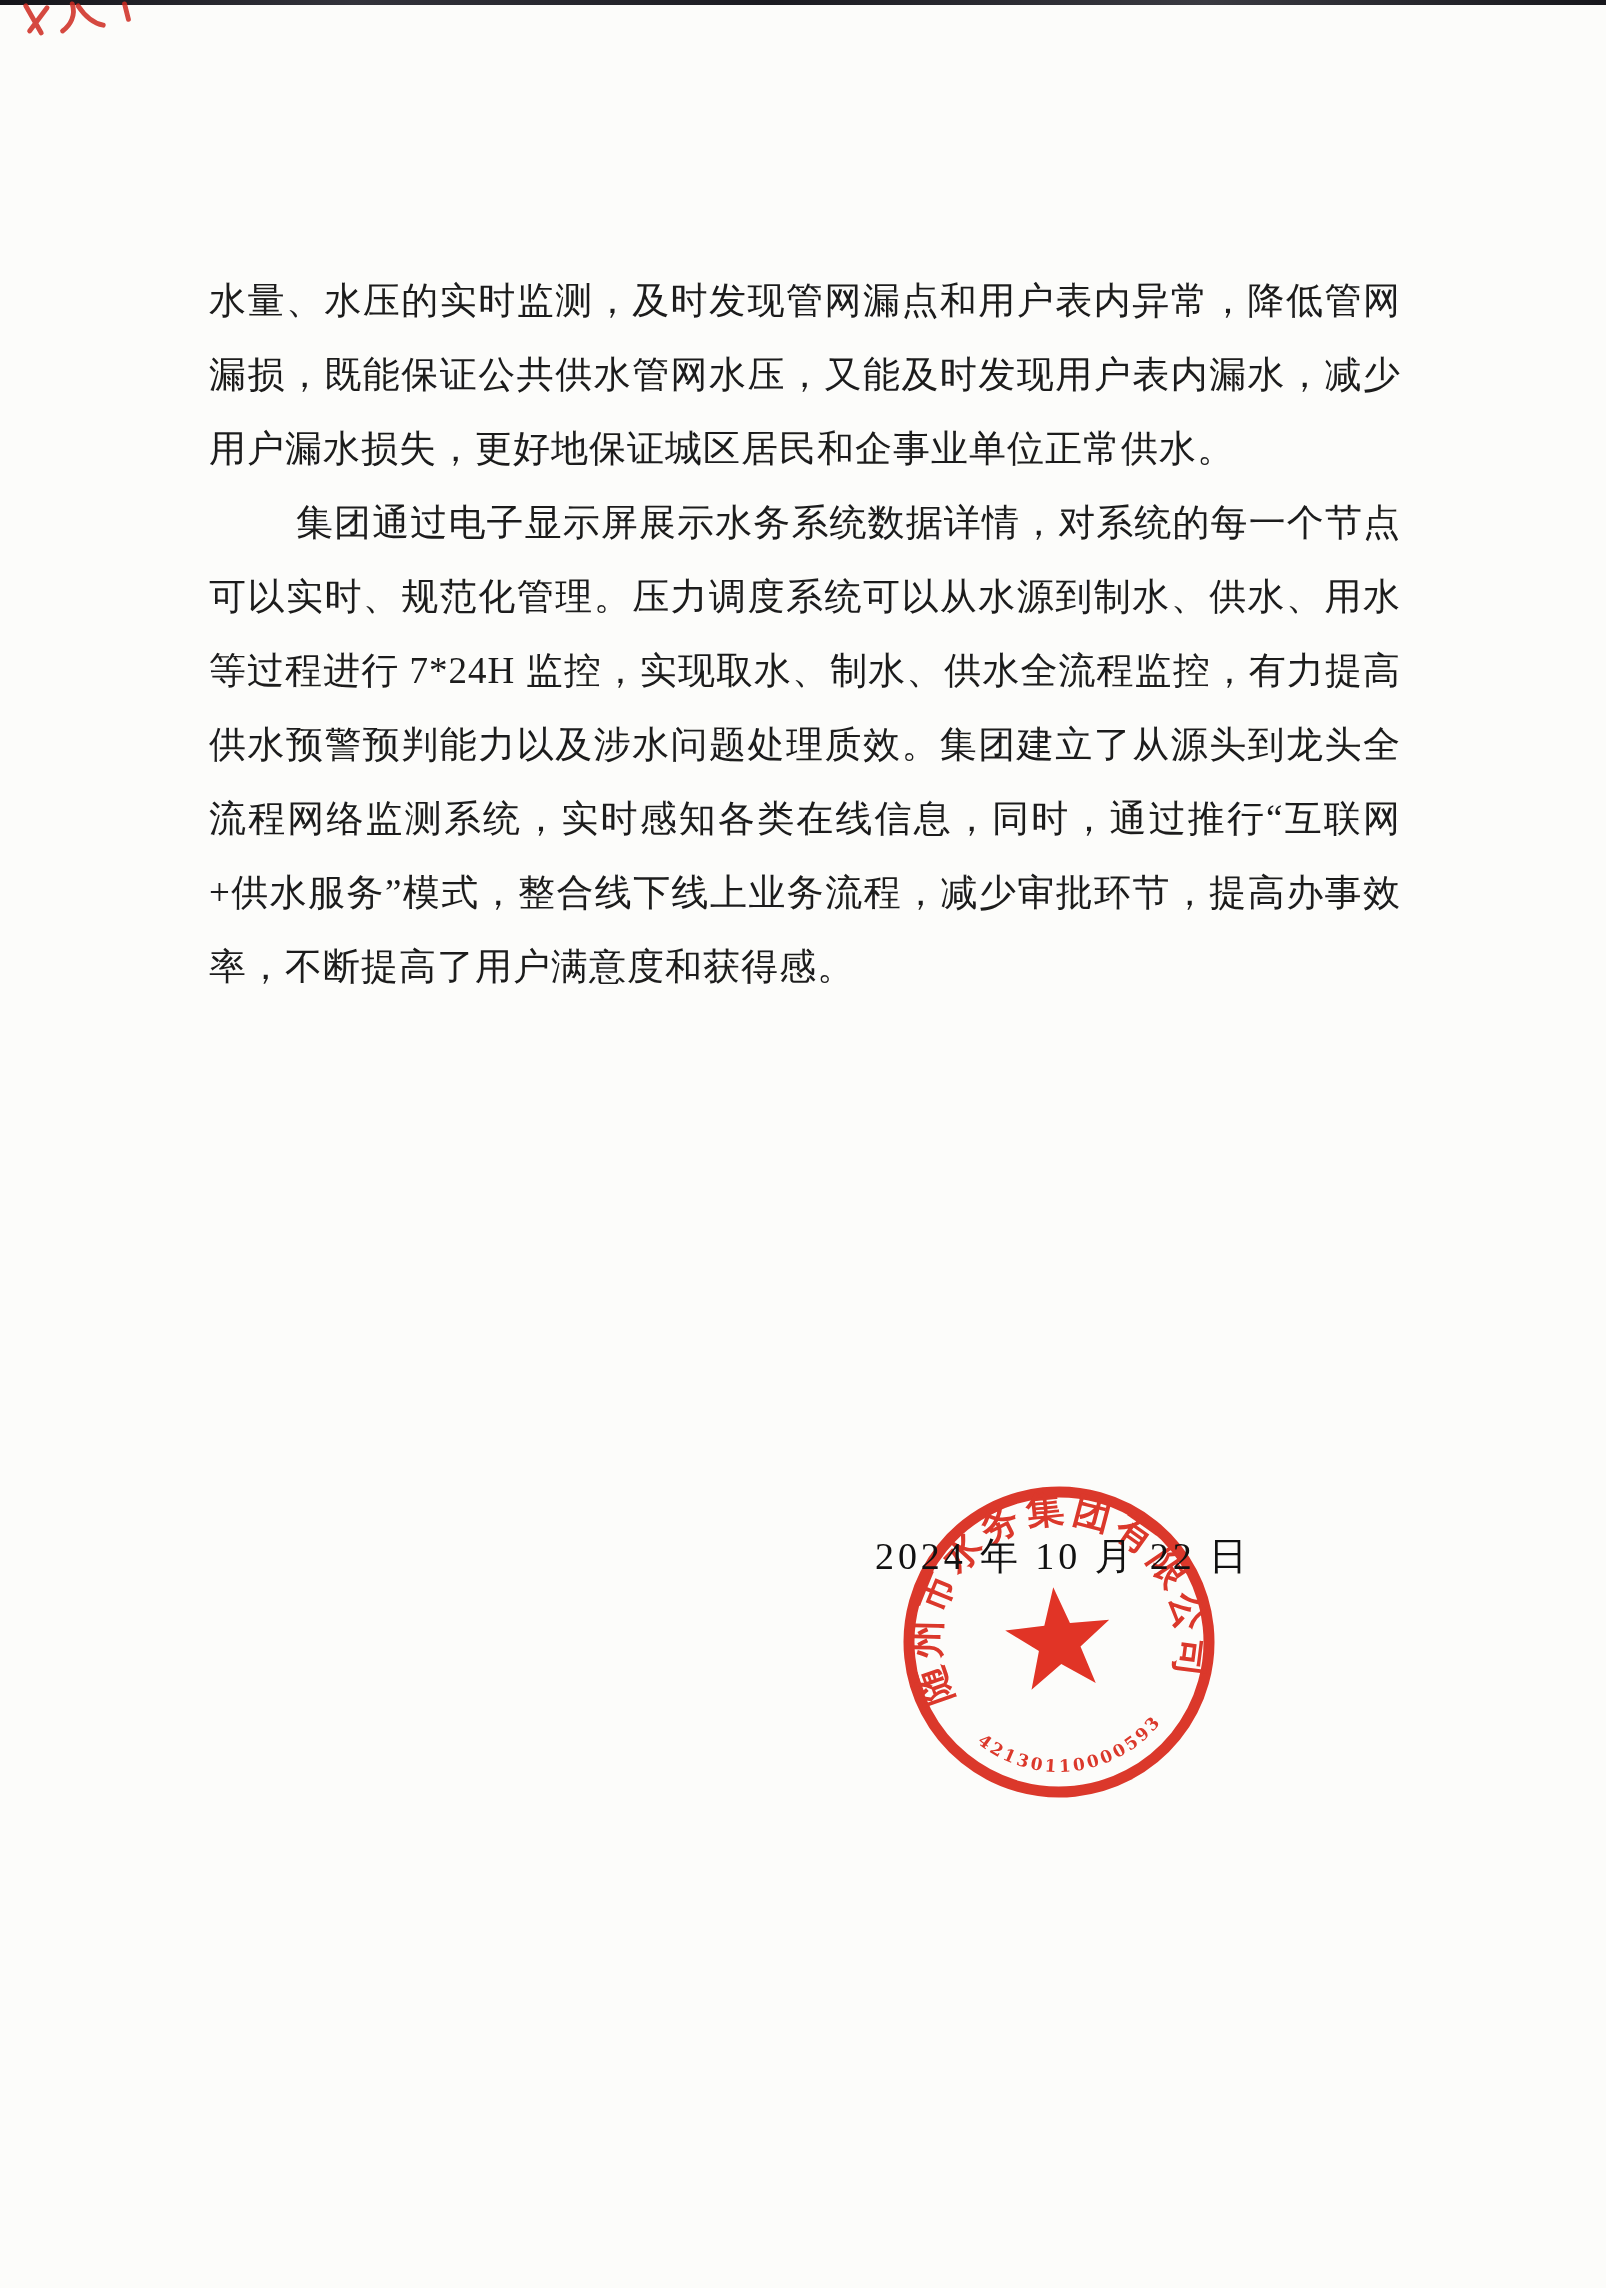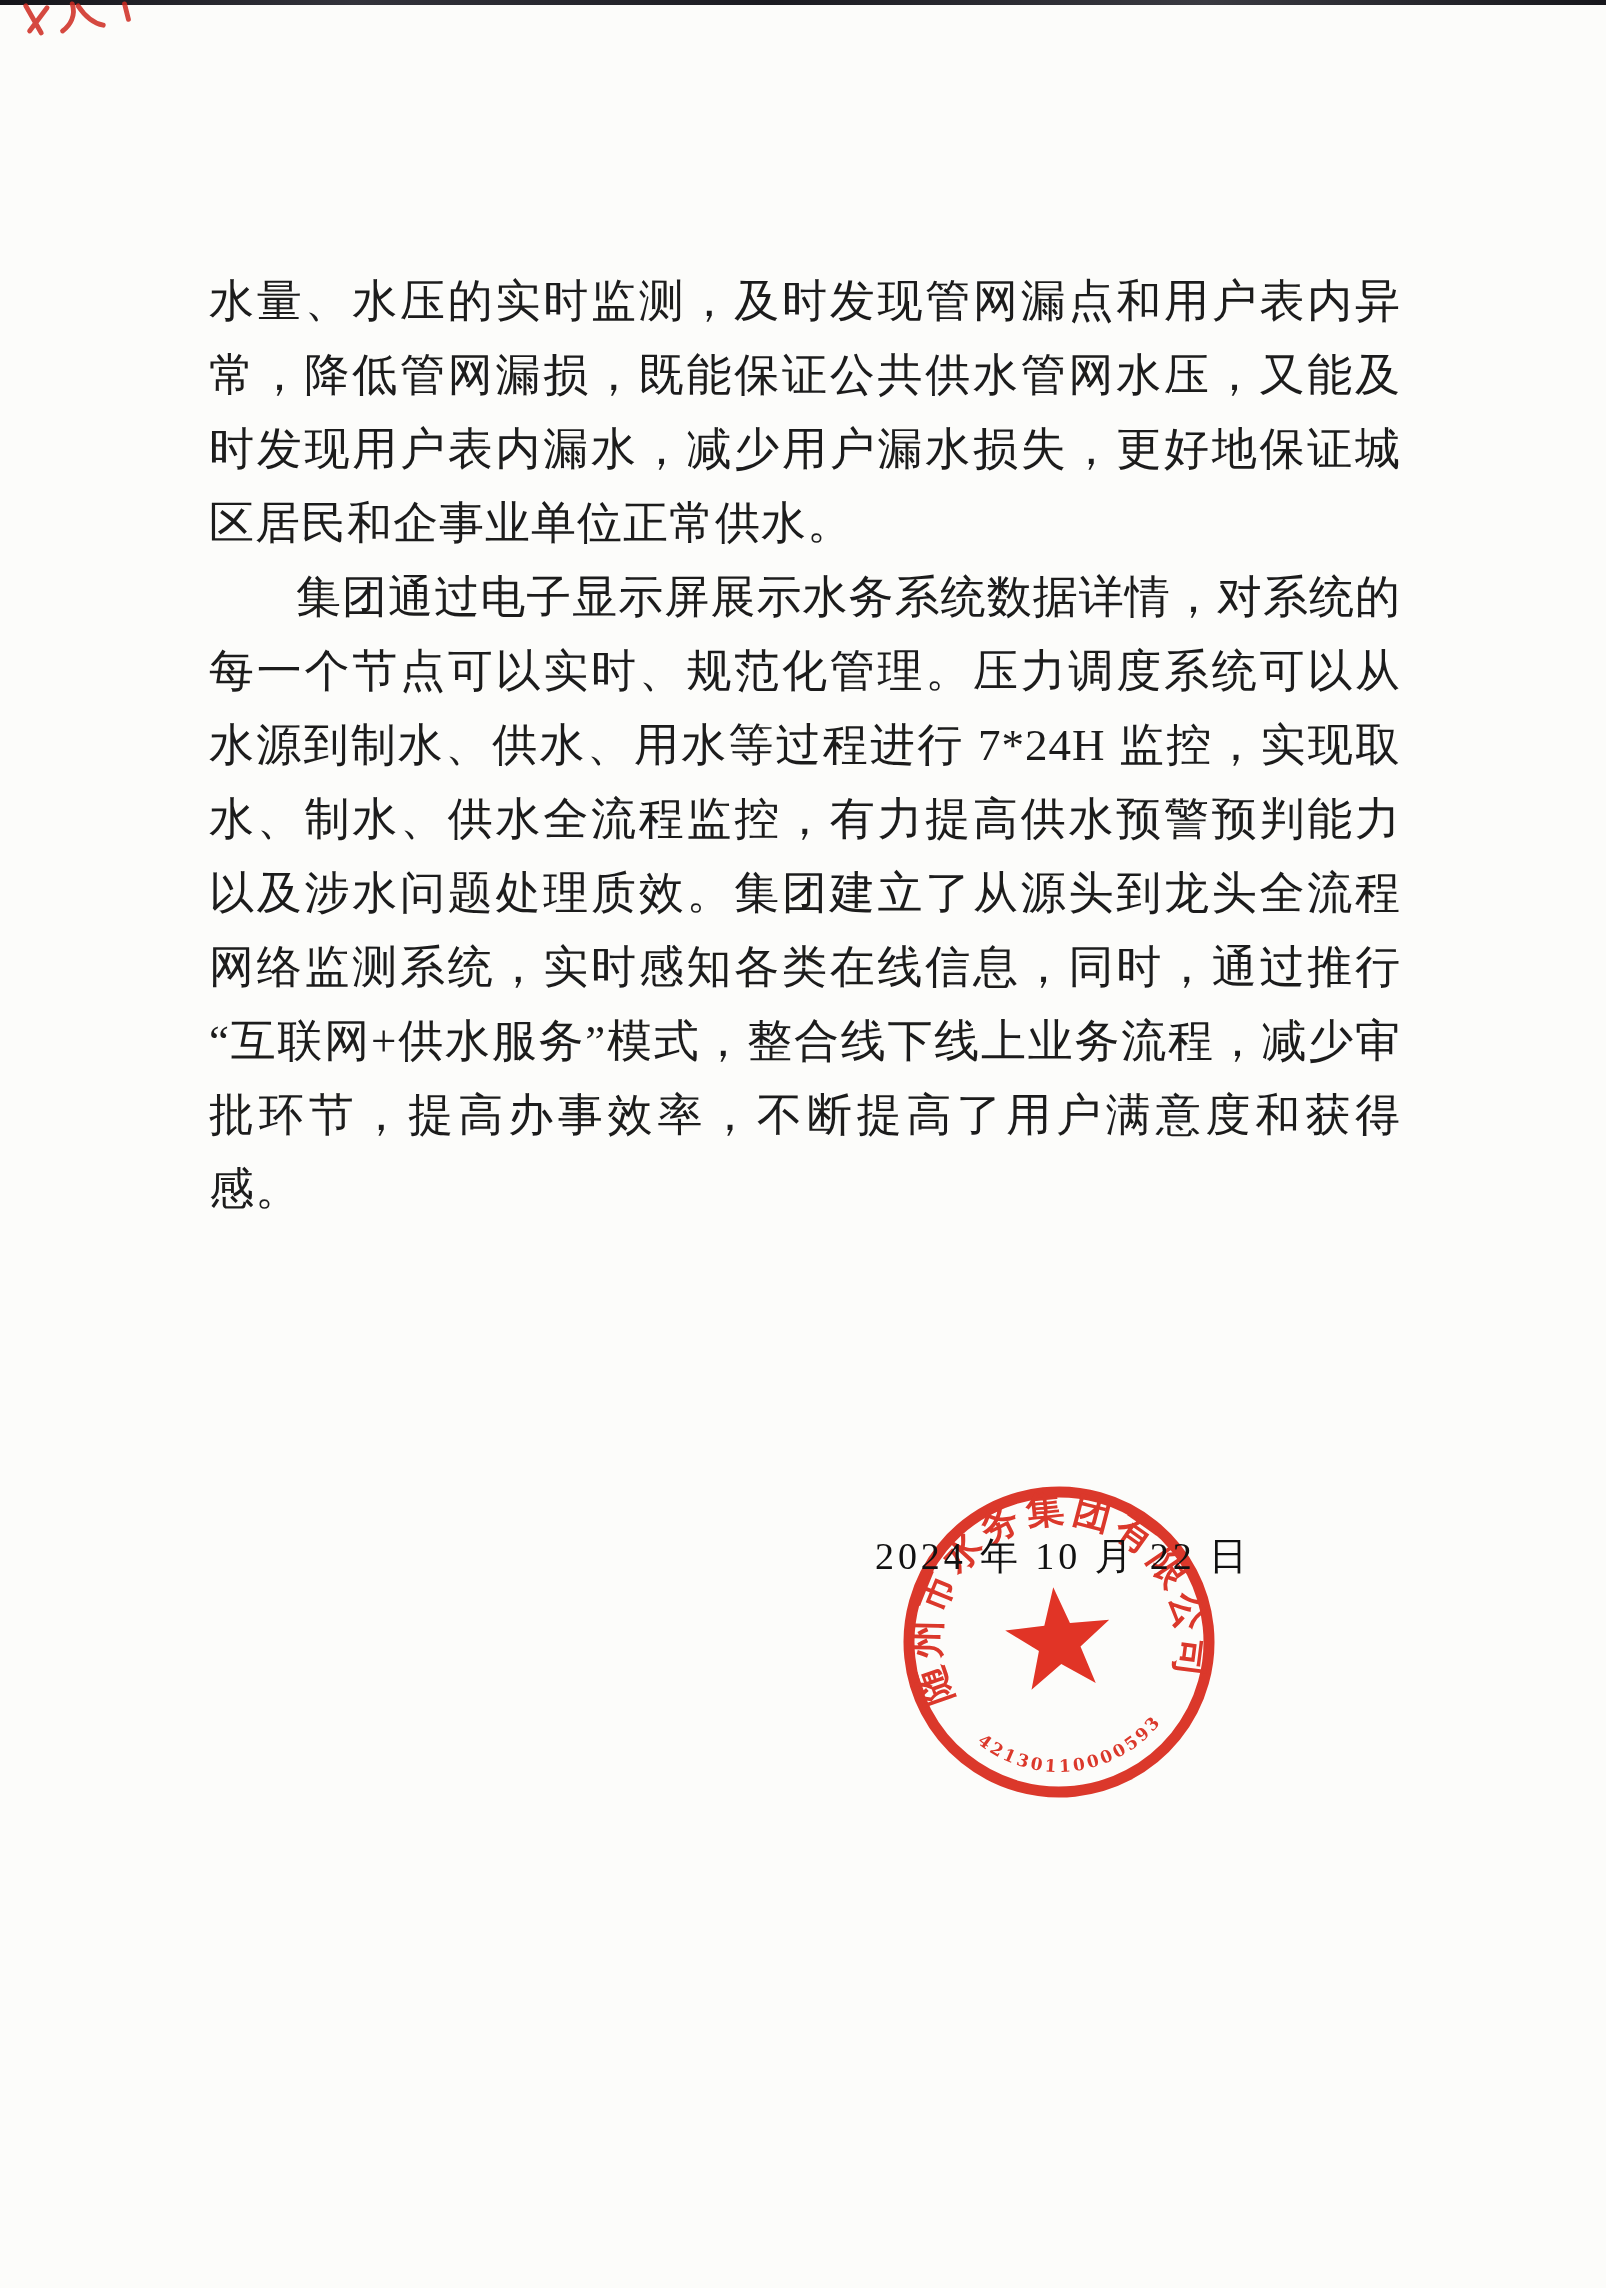--- a/index.html
+++ b/index.html
@@ -14,21 +14,21 @@
   
   .top-scan-line{
     position:absolute;left:0;top:0;width:1607px;height:4.9px;
     background:linear-gradient(90deg,#15151a 0%,#33333b 22%,#1b1b21 48%,#3a3a41 75%,#17171c 100%);
   }
   
   .ink-artifacts{position:absolute;left:7.8px;top:0;}
   .main-text{
     position:absolute;left:209px;top:264px;width:1192px;
     color:#1c1c1c;
-    font-size:45px;line-height:74px;
+    font-size:37px;line-height:74px;
     text-align:justify;text-justify:inter-ideograph;
     letter-spacing:1px;
   }
   .main-text p{margin:0;padding:0;}
   .main-text p.indent{text-indent:87px;}
   .seal{
     position:absolute;left:869px;top:1452px;width:380px;height:380px;
     z-index:2;opacity:.93;
   }
   .seal-svg text{font-family:"DejaVu Serif","Liberation Serif",serif;}

